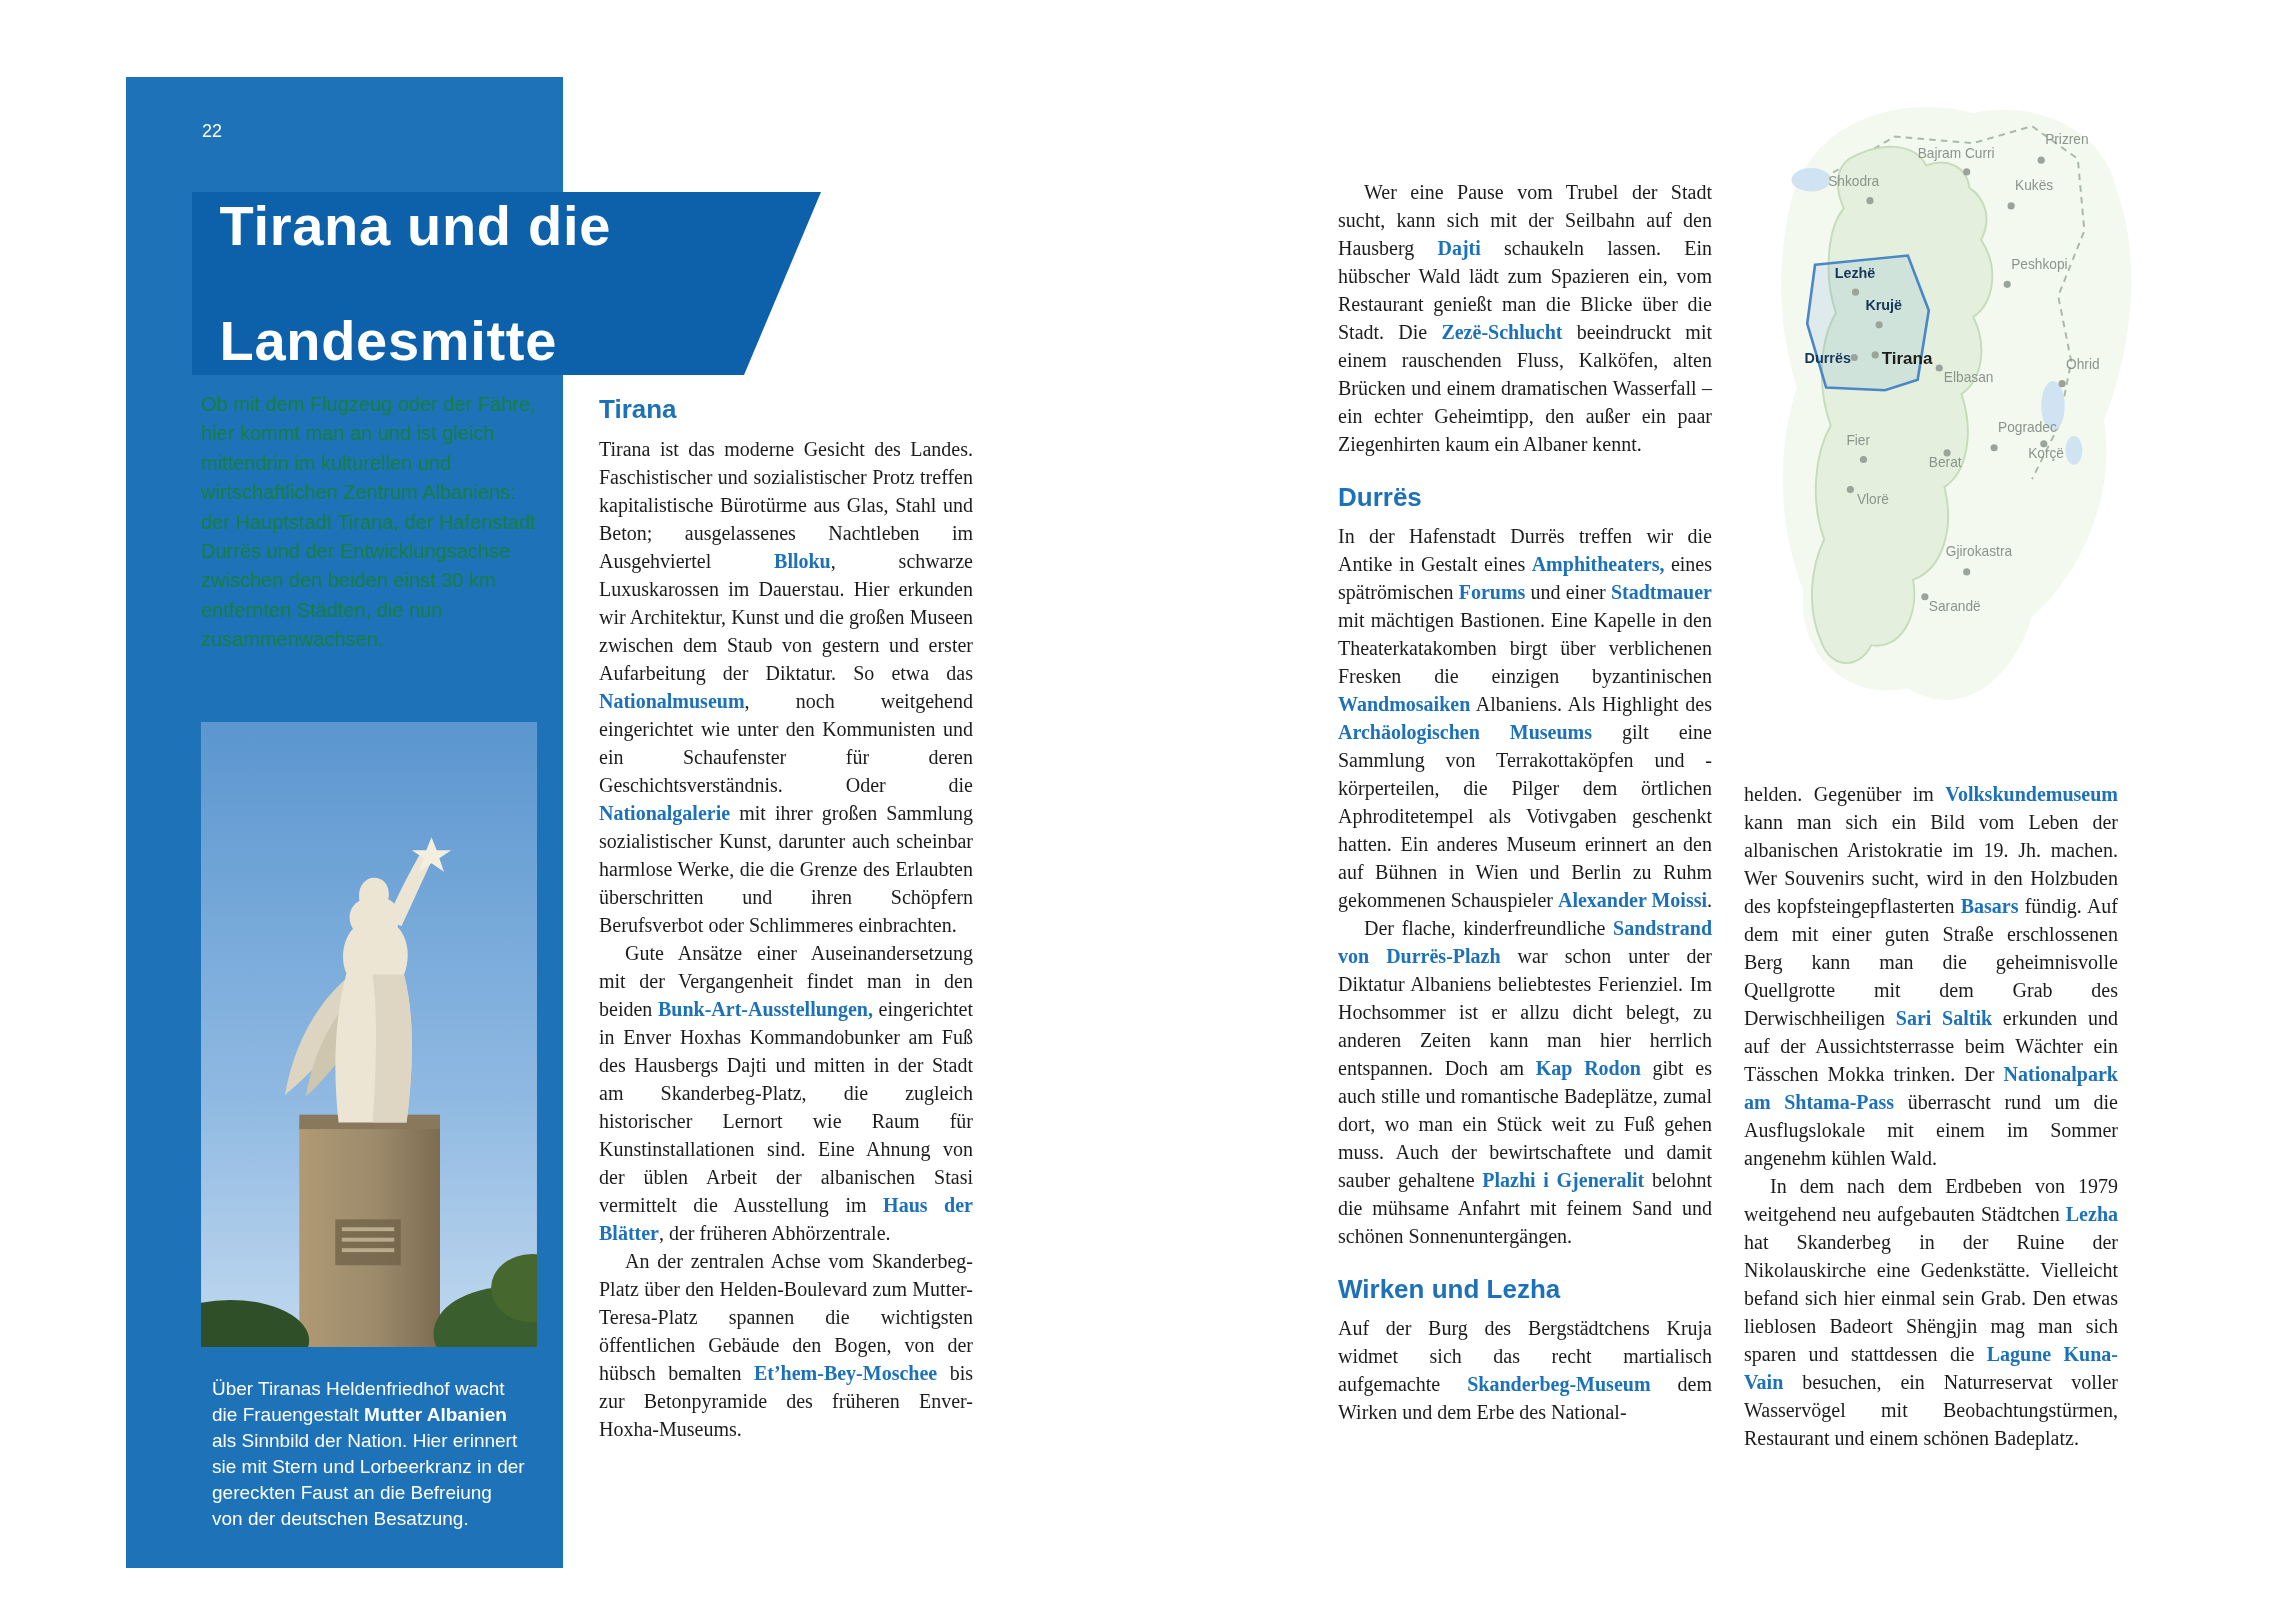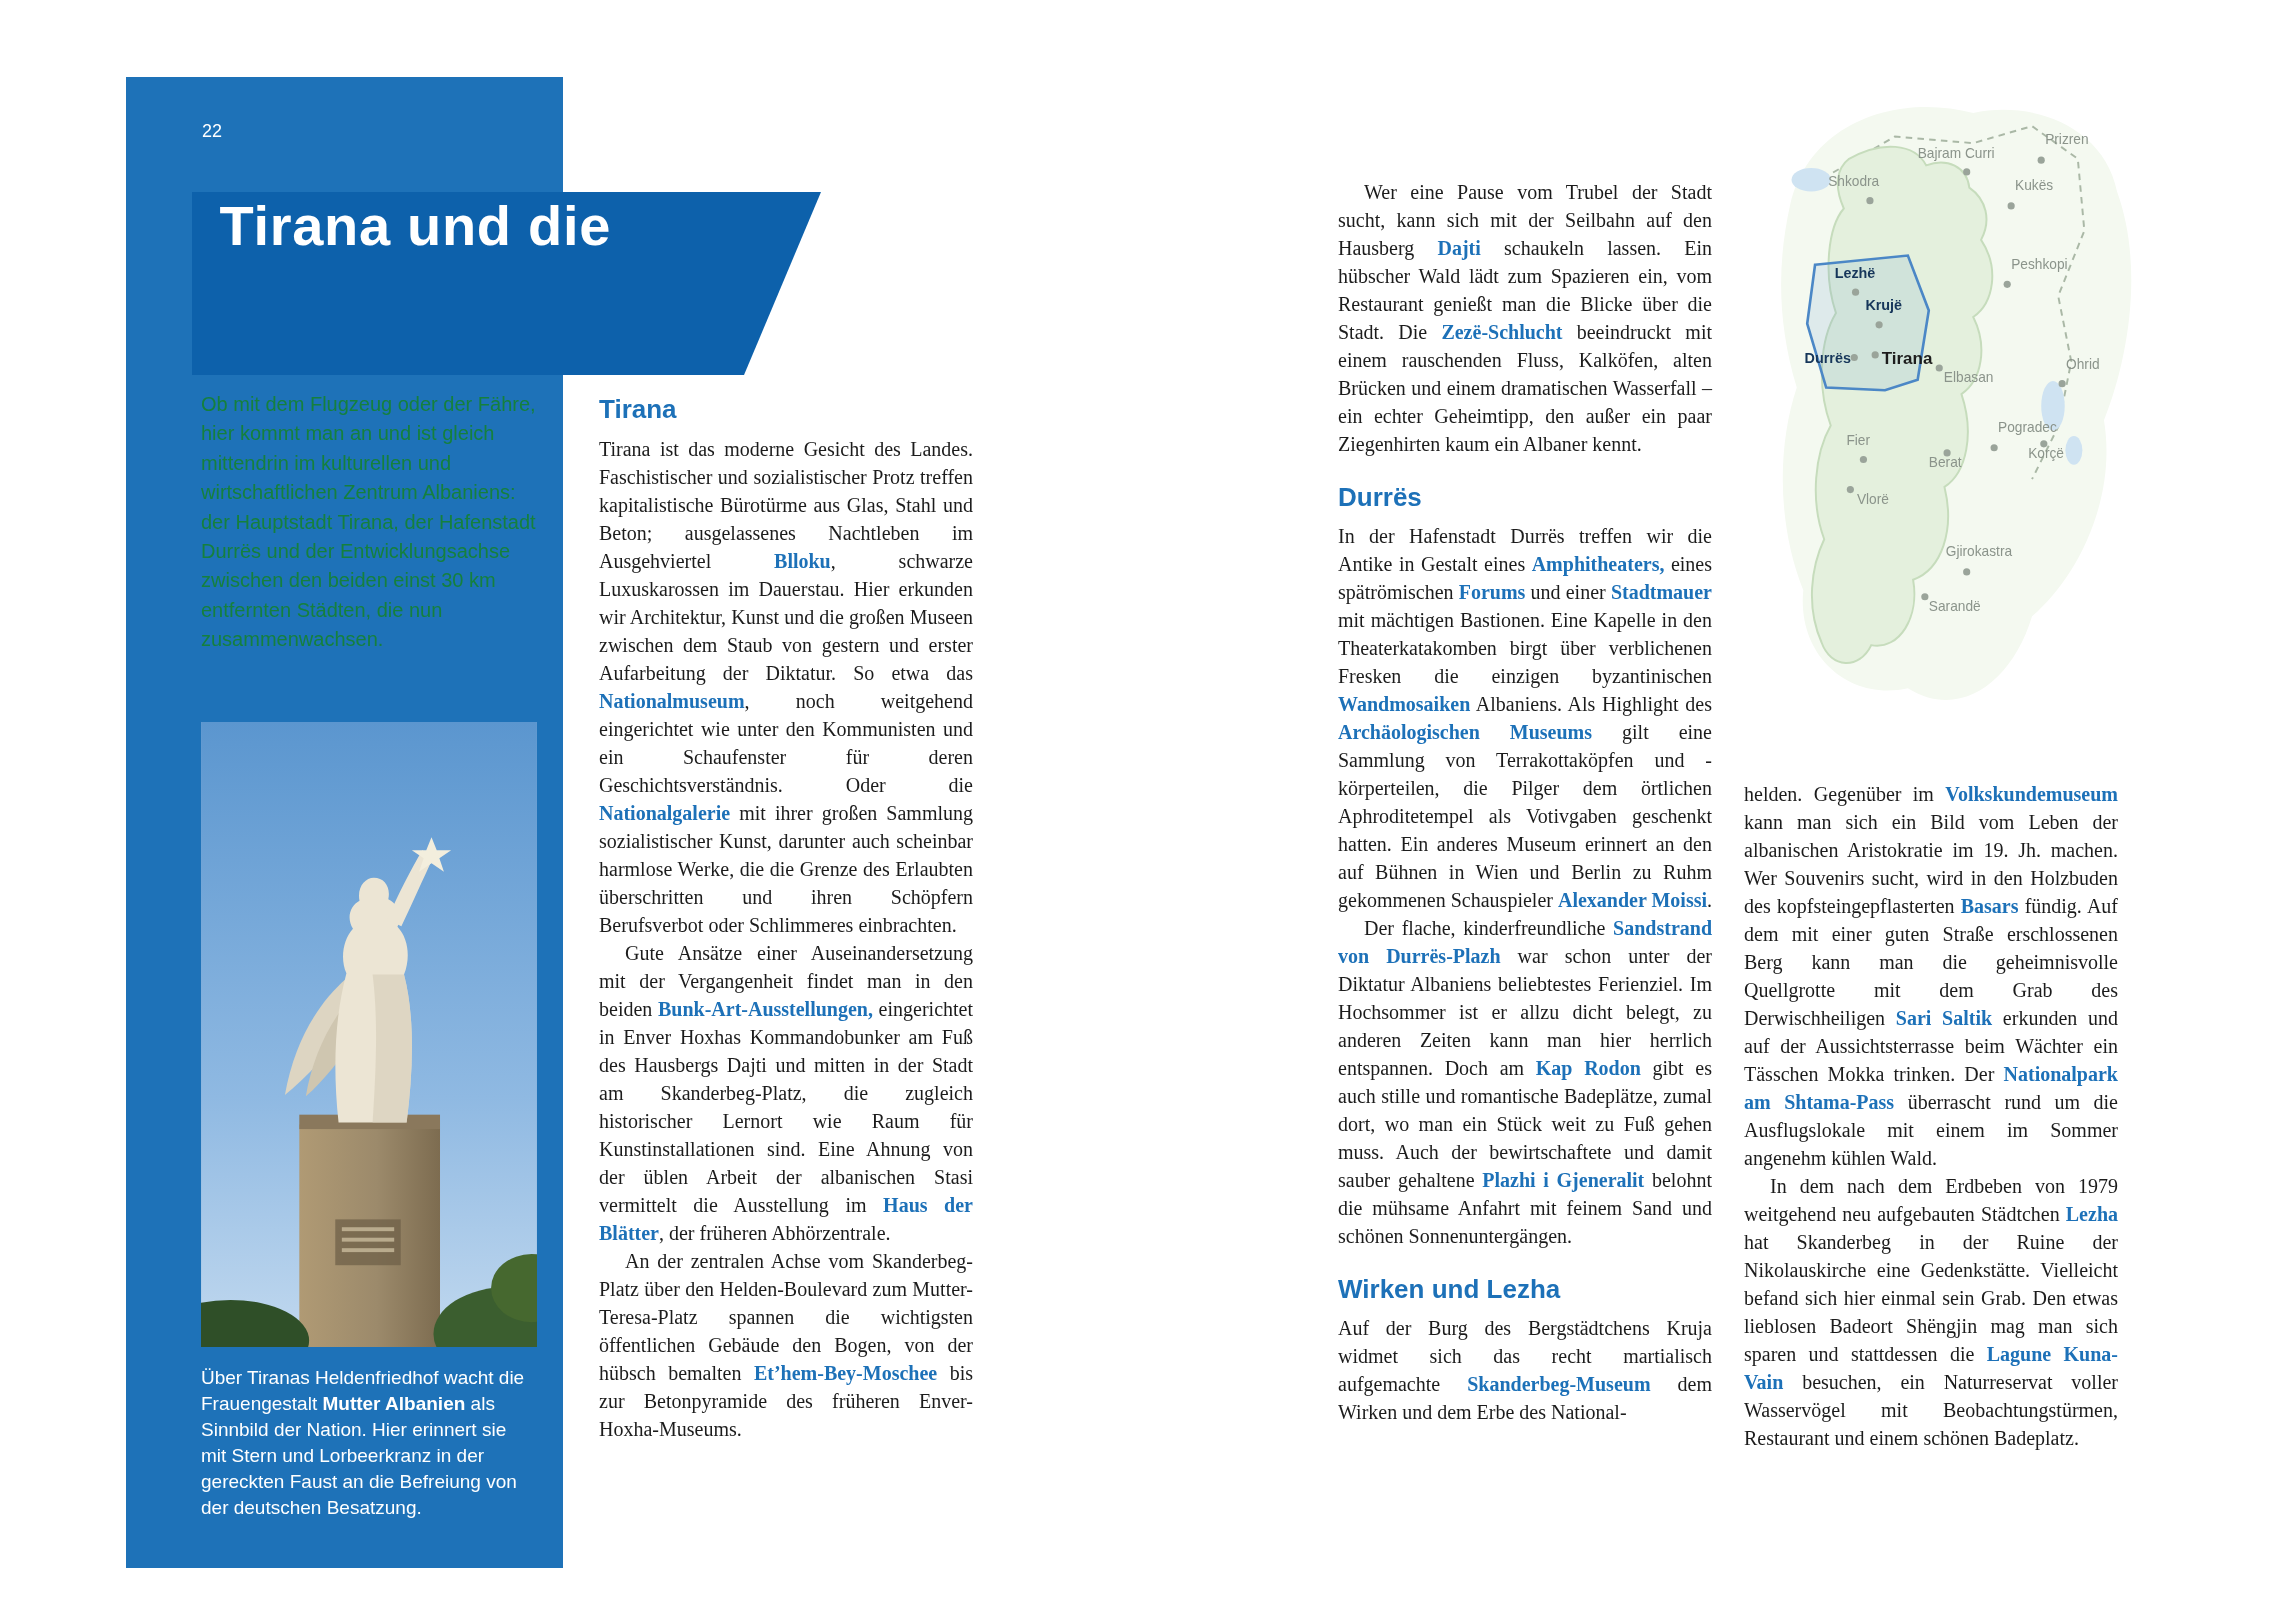--- a/index.html
+++ b/index.html
@@ -13,21 +13,21 @@
   .title-banner{position:absolute;left:192px;top:192px;width:629px;height:183px;background:#0d61ab;
         clip-path:polygon(0 0,100% 0,calc(100% - 77px) 100%,0 100%);
         display:flex;flex-direction:column;justify-content:space-between;padding-left:0;}
   .title-line{font-family:"Liberation Sans",sans-serif;font-weight:700;color:#ffffff;
         font-size:56px;line-height:68px;padding-left:27.5px;letter-spacing:0.7px;}
   .intro{position:absolute;left:201px;top:390px;width:335px;font-family:"Liberation Sans",sans-serif;
         font-size:20px;line-height:29.4px;color:#15803d;}
   .photo{position:absolute;left:201px;top:722px;width:336px;height:625px;overflow:hidden;background:#7aa8d6;}
   .caption{position:absolute;left:201px;top:1365px;width:335px;font-family:"Liberation Sans",sans-serif;
         font-size:19px;line-height:26px;color:#ffffff;}
-  .caption .para{margin:0;text-align:left;}
+  .caption .para{margin:11px;text-align:left;}
   .caption b{color:#ffffff;font-weight:700;}
 
   
   .col{position:absolute;text-align:justify;font-size:20px;line-height:28px;}
   .col .para{margin:0;}
   .col .para.indent{text-indent:26px;}
   .col b{color:#1d71b8;font-weight:700;}
   .col-heading{font-family:"Liberation Sans",sans-serif;font-weight:700;color:#1d71b8;
         font-size:26px;line-height:30px;margin:23.6px 0 10.5px 0;text-align:left;}
   .col-heading:first-child{margin-top:0;}
@@ -46,20 +46,21 @@
 <body>
 
 <div class="page">
 
   <div class="sidebar"></div>
 
   <div class="page-number">22</div>
 
   <div class="title-banner">
     <div class="title-line">Tirana und die</div>
+    <div class="title-line">Landesmitte</div>
   </div>
 
   <div class="intro">Ob mit dem Flugzeug oder der Fähre, hier kommt man an und ist gleich mittendrin im kulturellen und wirtschaftlichen Zentrum Albaniens: der Hauptstadt Tirana, der Hafenstadt Durrës und der Entwicklungsachse zwischen den beiden einst 30 km entfernten Städten, die nun zusammenwachsen.</div>
 
   <div class="photo">
     <svg width="336" height="625" viewBox="0 0 513 955" xmlns="http://www.w3.org/2000/svg">
       <defs>
         <linearGradient id="sky" x1="0" y1="0" x2="0" y2="1">
           <stop offset="0" stop-color="#5b96cf"></stop>
           <stop offset="0.6" stop-color="#8fb9e2"></stop>

